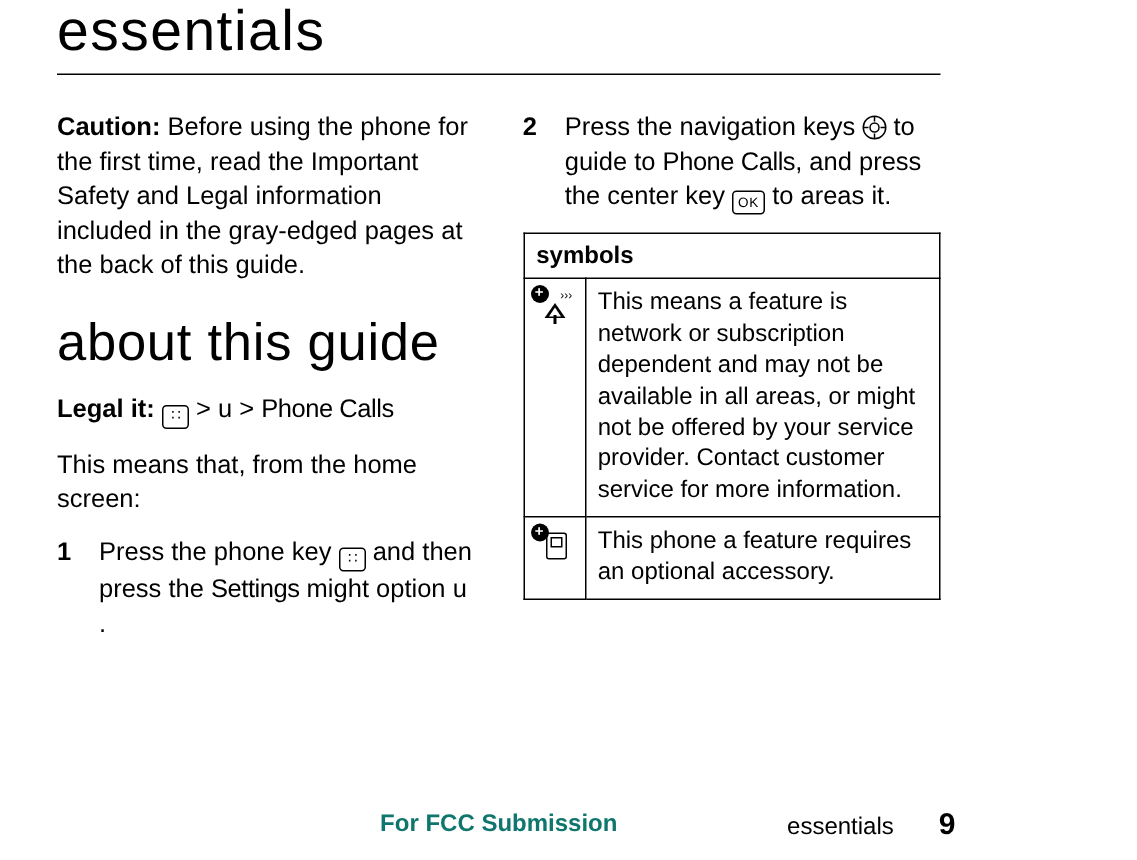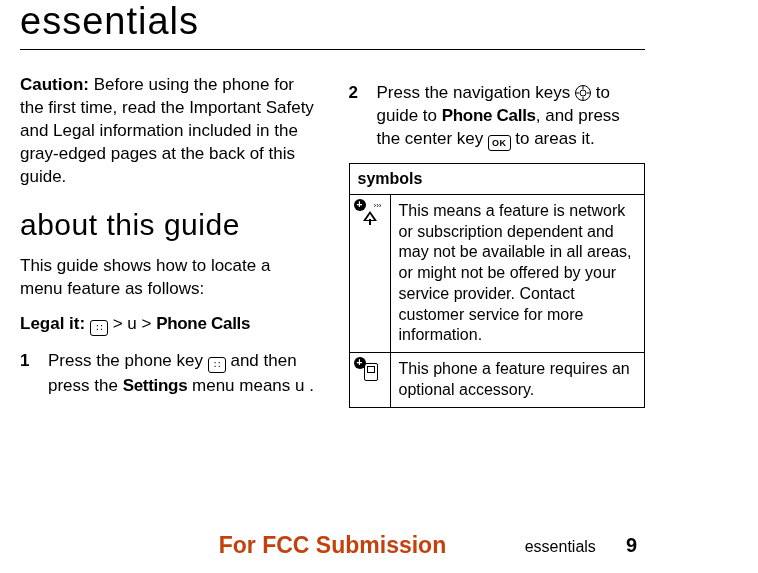--- a/index.html
+++ b/index.html
@@ -1,33 +1,33 @@
 <!DOCTYPE html>
 <html><head>
 <meta charset="utf-8">
 <style>
   * { box-sizing: border-box; margin: 0; padding: 0; }
   html, body { width: 758px; height: 573px; background: #fff; font-family: Arial, Helvetica, sans-serif; color: #000; }
-  .page { width: 665px; height: 573px; position: relative; padding: 0 20px; }
+  .page { width: 665px; height: 573px; position: relative; padding: 0 38px; }
   .title { font-size: 38px; font-weight: normal; letter-spacing: 1px; padding-top: 0; }
   .hr { border: none; border-top: 1.5px solid #000; margin-top: 6px; margin-bottom: 24px; }
-  .cols { display: flex; gap: 32px; align-items: flex-end; }
+  .cols { display: flex; gap: 32px; }
   .col { flex: 1 1 50%; font-size: 17px; line-height: 1.35; }
   .col p { margin-bottom: 12px; }
   .caution { }
   .caution b { font-weight: bold; }
-  .h2 { font-size: 30px; font-weight: normal; margin: 16px 0 10px; letter-spacing: 0.5px; }
+  .h2 { font-size: 35px; font-weight: normal; margin: 16px 0 10px; letter-spacing: 0.5px; }
   .findit { margin-bottom: 8px; }
   .findit .label-bold { font-weight: bold; }
-  .narrow { font-family: "Arial Narrow", Arial, sans-serif; font-stretch: condensed; font-weight: bold; letter-spacing: -0.3px; }
+  .narrow { font-family: "Arial Narrow", Arial, sans-serif; font-stretch: condensed; font-weight: normal; letter-spacing: -0.3px; }
   .italic { }
   .keyglyph { display: inline-block; vertical-align: -2px; }
   .keybox { border: 1.2px solid #000; border-radius: 3px; display: inline-block; text-align: center; font-size: 10px; line-height: 12px; padding: 1px 2px; min-width: 18px; }
   .keybox-grid { letter-spacing: -1px; }
-  .keybox-ok { font-size: 9px; letter-spacing: 0.5px; padding: 1px 3px; font-weight: bold; }
+  .keybox-ok { font-size: 9px; letter-spacing: 0.5px; padding: 1px 3px; }
   .navcircle { display: inline-block; width: 16px; height: 16px; border: 1.2px solid #000; border-radius: 50%; position: relative; vertical-align: -3px; }
   .navcircle::before { content: ""; position: absolute; top: 50%; left: 50%; width: 5px; height: 5px; border: 1px solid #000; border-radius: 50%; transform: translate(-50%, -50%); }
   .navcircle .tick { position: absolute; background: #000; }
   .navcircle .t1 { width: 1px; height: 3px; top: 0; left: 50%; transform: translateX(-50%); }
   .navcircle .t2 { width: 1px; height: 3px; bottom: 0; left: 50%; transform: translateX(-50%); }
   .navcircle .t3 { height: 1px; width: 3px; left: 0; top: 50%; transform: translateY(-50%); }
   .navcircle .t4 { height: 1px; width: 3px; right: 0; top: 50%; transform: translateY(-50%); }
   ol.steps { list-style: none; counter-reset: step; padding-left: 0; }
   ol.steps > li { display: flex; gap: 14px; margin-bottom: 10px; }
   ol.steps > li .num { font-weight: bold; min-width: 14px; }
@@ -39,21 +39,21 @@
   .symicon { display: inline-block; position: relative; width: 24px; height: 24px; }
   .symicon .plus { position: absolute; top: -4px; left: -4px; width: 12px; height: 12px; border-radius: 50%; background: #000; color: #fff; font-size: 10px; line-height: 12px; text-align: center; font-weight: bold; }
   .antenna { width: 16px; height: 20px; position: absolute; left: 4px; top: 2px; }
   .antenna .tri { width: 0; height: 0; border-left: 7px solid transparent; border-right: 7px solid transparent; border-bottom: 10px solid #000; position: absolute; bottom: 4px; left: 1px; }
   .antenna .tri-inner { width: 0; height: 0; border-left: 4px solid transparent; border-right: 4px solid transparent; border-bottom: 6px solid #fff; position: absolute; bottom: 5px; left: 4px; }
   .antenna .stem { width: 2px; height: 6px; background: #000; position: absolute; bottom: 0; left: 7px; }
   .antenna .waves { position: absolute; top: -2px; right: -4px; font-size: 8px; line-height: 6px; }
   .accessory { width: 14px; height: 18px; border: 1.5px solid #000; border-radius: 2px; position: absolute; left: 6px; top: 2px; }
   .accessory::before { content: ""; position: absolute; top: 2px; left: 2px; right: 2px; height: 5px; border: 1px solid #000; }
   .footer { position: absolute; bottom: 14px; left: 0; right: 0; display: flex; align-items: center; justify-content: center; }
-  .footer .submission { color: #c2410c; font-weight: bold; font-size: 23px; }
+  .footer .submission { color: #0f766e; font-weight: bold; font-size: 16px; }
   .footer .right { position: absolute; right: 28px; display: flex; align-items: baseline; gap: 30px; }
   .footer .sec { font-size: 16px; }
   .footer .pg { font-size: 20px; font-weight: bold; }
   .u-char { font-family: Arial, sans-serif; }
 </style>
 </head>
 <body>
 
 <div class="page">
   <h1 class="title">essentials</h1>
@@ -61,34 +61,34 @@
 
   <div class="cols">
 
     <div class="col">
       <p class="caution">
         <b>Caution:</b><span> Before using the phone for the first time, read the Important Safety and Legal information included in the gray-edged pages at the back of this guide.</span>
       </p>
 
       <h2 class="h2">about this guide</h2>
 
-      <p>This guide shows how to locate a menu feature as follows:</p>
 
       <p class="findit">
         <span class="label-bold">Legal it:</span>
         <span class="keyglyph"><span class="keybox keybox-grid">∷</span></span><span> &gt; </span><span class="u-char">u</span><span>  &gt; </span><span class="narrow">Phone Calls</span>
       </p>
 
+      <p>This means that, from the home screen:</p>
 
       <ol class="steps">
         <li>
           <span class="num">1</span>
           <span class="body">
             <span>Press the </span><span class="italic">phone key</span>
-            <span class="keyglyph"><span class="keybox keybox-grid">∷</span></span><span> and then press the </span><span class="narrow">Settings</span><span> menu means </span><span class="u-char">u</span><span> .</span>
+            <span class="keyglyph"><span class="keybox keybox-grid">∷</span></span><span> and then press the </span><span class="narrow">Settings</span><span> might option </span><span class="u-char">u</span><span> .</span>
           </span>
         </li>
       </ol>
     </div>
 
     <div class="col">
       <ol class="steps">
         <li>
           <span class="num">2</span>
           <span class="body">

